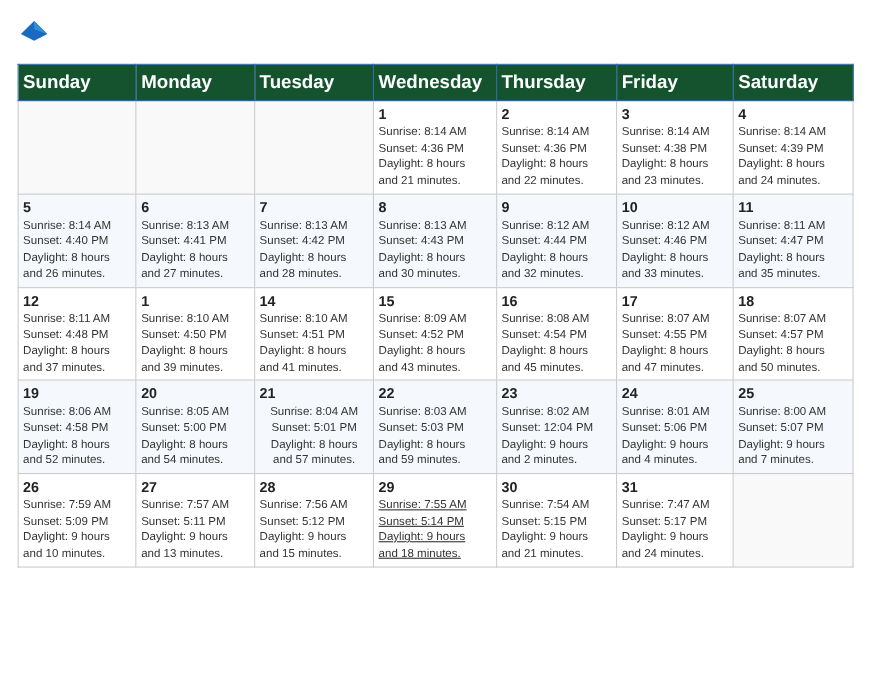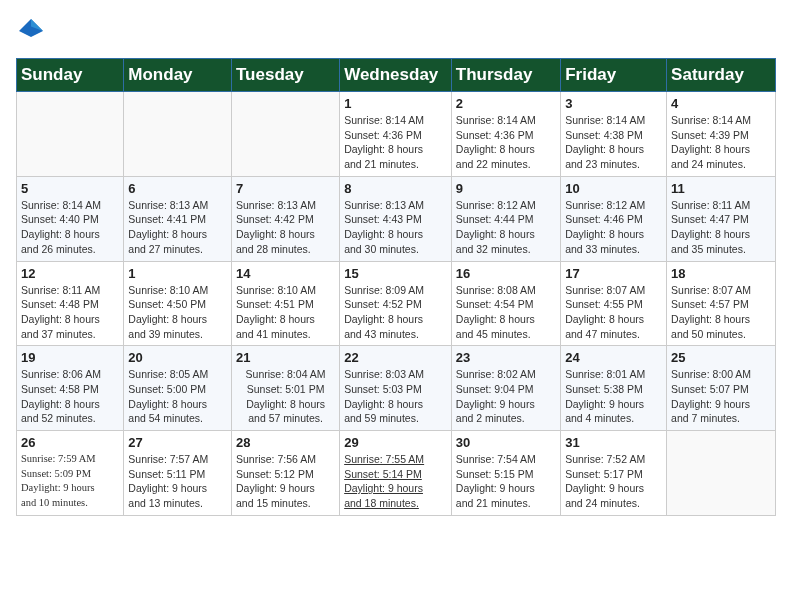--- a/index.html
+++ b/index.html
@@ -287,43 +287,43 @@
         <td>
           <span class="day-num">22</span>
           <div class="day-info" style="white-space: pre-line;">Sunrise: 8:03 AM
 Sunset: 5:03 PM
 Daylight: 8 hours
 and 59 minutes.</div>
         </td>
         <td>
           <span class="day-num">23</span>
           <div class="day-info" style="white-space: pre-line;">Sunrise: 8:02 AM
-Sunset: 9:04 PM
+Sunset: 12:04 PM
 Daylight: 9 hours
 and 2 minutes.</div>
         </td>
         <td>
           <span class="day-num">24</span>
           <div class="day-info" style="white-space: pre-line;">Sunrise: 8:01 AM
-Sunset: 5:38 PM
+Sunset: 5:06 PM
 Daylight: 9 hours
 and 4 minutes.</div>
         </td>
         <td>
           <span class="day-num">25</span>
           <div class="day-info" style="white-space: pre-line;">Sunrise: 8:00 AM
 Sunset: 5:07 PM
 Daylight: 9 hours
 and 7 minutes.</div>
         </td>
       </tr>
       <tr>
         <td>
           <span class="day-num">26</span>
-          <div class="day-info" style="white-space: pre-line; font-family: Liberation Serif, serif;">Sunrise: 7:59 AM
+          <div class="day-info" style="white-space: pre-line;">Sunrise: 7:59 AM
 Sunset: 5:09 PM
 Daylight: 9 hours
 and 10 minutes.</div>
         </td>
         <td>
           <span class="day-num">27</span>
           <div class="day-info" style="white-space: pre-line;">Sunrise: 7:57 AM
 Sunset: 5:11 PM
 Daylight: 9 hours
 and 13 minutes.</div>
@@ -344,21 +344,21 @@
         </td>
         <td>
           <span class="day-num">30</span>
           <div class="day-info" style="white-space: pre-line;">Sunrise: 7:54 AM
 Sunset: 5:15 PM
 Daylight: 9 hours
 and 21 minutes.</div>
         </td>
         <td>
           <span class="day-num">31</span>
-          <div class="day-info" style="white-space: pre-line;">Sunrise: 7:52 AM
+          <div class="day-info" style="white-space: pre-line;">Sunrise: 7:47 AM
 Sunset: 5:17 PM
 Daylight: 9 hours
 and 24 minutes.</div>
         </td>
         <td class="empty"></td>
       </tr>
     </tbody>
 </table>
 
 </body></html>

